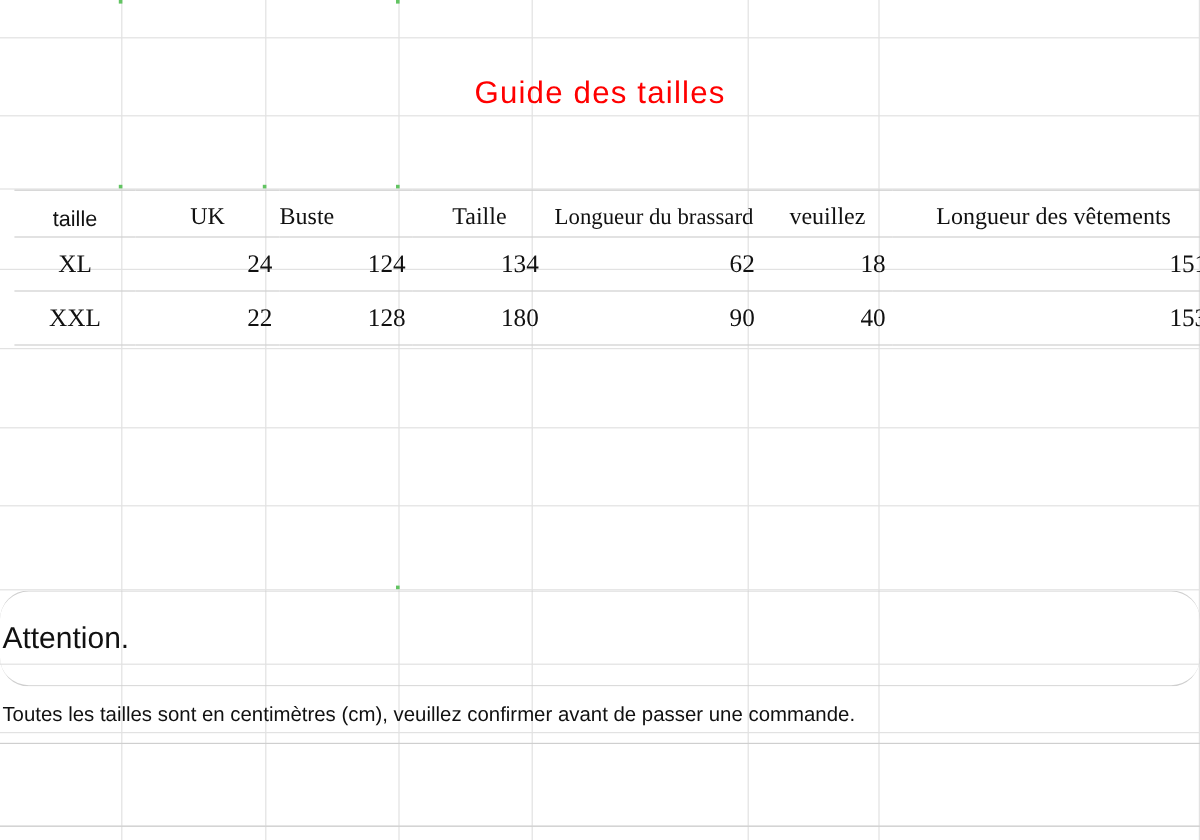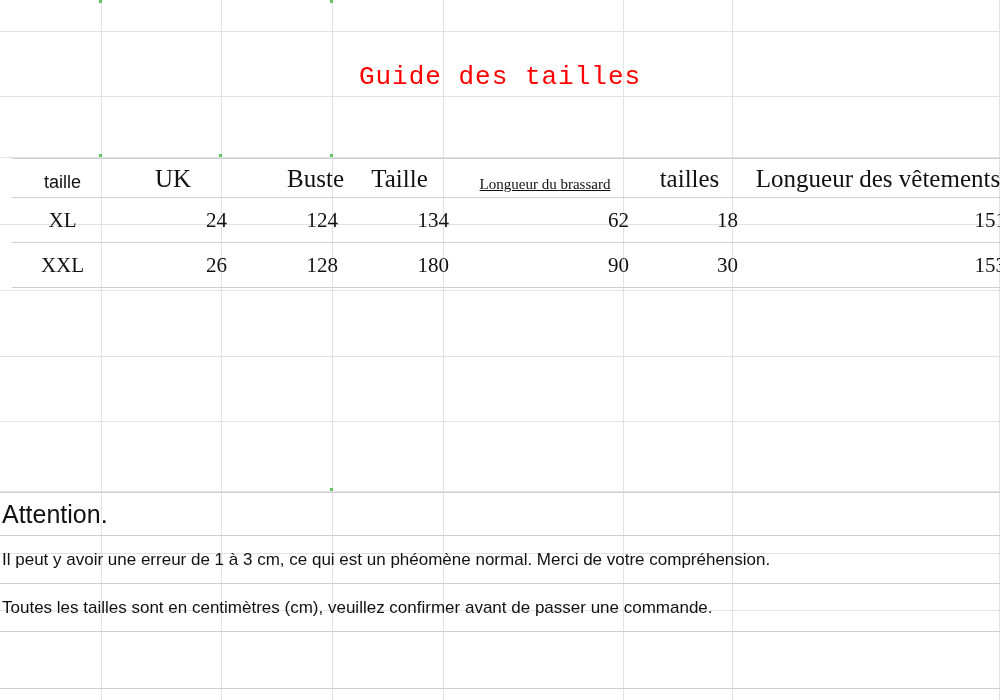--- a/index.html
+++ b/index.html
@@ -43,21 +43,21 @@
   }
 
   
   .title {
     position: absolute;
     top: 62px;
     left: 0;
     width: 1000px;
     text-align: center;
     color: #ff0000;
-    font-family: Liberation Mono, monospace;
+    font-family: Liberation Sans, sans-serif;
     font-size: 26px;
     letter-spacing: 1px;
     white-space: nowrap;
   }
 
   
   .size-table {
     position: absolute;
     top: 158px;
     left: 12px;
@@ -69,30 +69,29 @@
   .size-table th,
   .size-table td {
     border-top: 1px solid #cfcfcf;
     border-bottom: 1px solid #cfcfcf;
     padding: 0;
     height: 34px;
     font-weight: normal;
     white-space: nowrap;
   }
   .size-table thead th {
-    font-size: 25px;
+    font-size: 20px;
     color: #111;
     vertical-align: bottom;
     padding-bottom: 4px;
     border-top: 1px solid #cfcfcf;
     border-bottom: none;
   }
   .size-table thead th.small {
-    font-size: 15px;
-    text-decoration: underline;
+    font-size: 19px;
   }
   .size-table thead th.c-first {
     text-align: center;
     font-family: "Liberation Sans", sans-serif;
     font-size: 18px;
   }
   .size-table tbody td {
     font-size: 21px;
     text-align: right;
     padding-right: 6px;
@@ -127,24 +126,25 @@
   }
   .note-row {
     border-bottom: 1px solid #cfcfcf;
     display: flex;
     align-items: center;
     padding-left: 2px;
     color: #111;
     box-sizing: border-box;
   }
   .note-attention {
-    height: 44px;
+    height: 80px;
     font-size: 25px;
     border-bottom: 1px solid #cfcfcf;
     border-top: 1px solid #cfcfcf;
+    border-radius: 24px;
   }
   .note-line {
     height: 48px;
     font-size: 17px;
   }
   .bottom-strip {
     position: absolute;
     left: 0;
     top: 688px;
     width: 1000px;
@@ -193,48 +193,47 @@
       <col class="c2">
       <col class="c3">
       <col class="c4">
       <col class="c5">
       <col class="c6">
   </colgroup>
   <thead>
     <tr>
       <th class="c-first">taille</th>
       <th style="text-align:center">UK</th>
-      <th style="text-align:right">Buste</th>
+      <th style="text-align:left">Buste</th>
       <th style="text-align:center">Taille</th>
       <th class="small" style="text-align:center">Longueur du brassard</th>
-      <th style="text-align:center">tailles</th>
+      <th style="text-align:center">veuillez</th>
       <th style="text-align:center">Longueur des vêtements</th>
     </tr>
   </thead>
   <tbody>
     <tr>
       <td class="label">XL</td>
       <td>24</td>
       <td>124</td>
       <td>134</td>
       <td>62</td>
       <td>18</td>
       <td>151</td>
     </tr>
     <tr>
       <td class="label">XXL</td>
-      <td>26</td>
+      <td>22</td>
       <td>128</td>
       <td>180</td>
       <td>90</td>
-      <td>30</td>
+      <td>40</td>
       <td>153</td>
     </tr>
   </tbody>
 </table>
 
 <div class="notes">
   <div class="note-row note-attention">Attention.</div>
-  <div class="note-row note-line">Il peut y avoir une erreur de 1 à 3 cm, ce qui est un phéomène normal. Merci de votre compréhension.</div>
   <div class="note-row note-line">Toutes les tailles sont en centimètres (cm), veuillez confirmer avant de passer une commande.</div>
 </div>
 
 <div class="bottom-strip"></div>
 
 </body></html>

